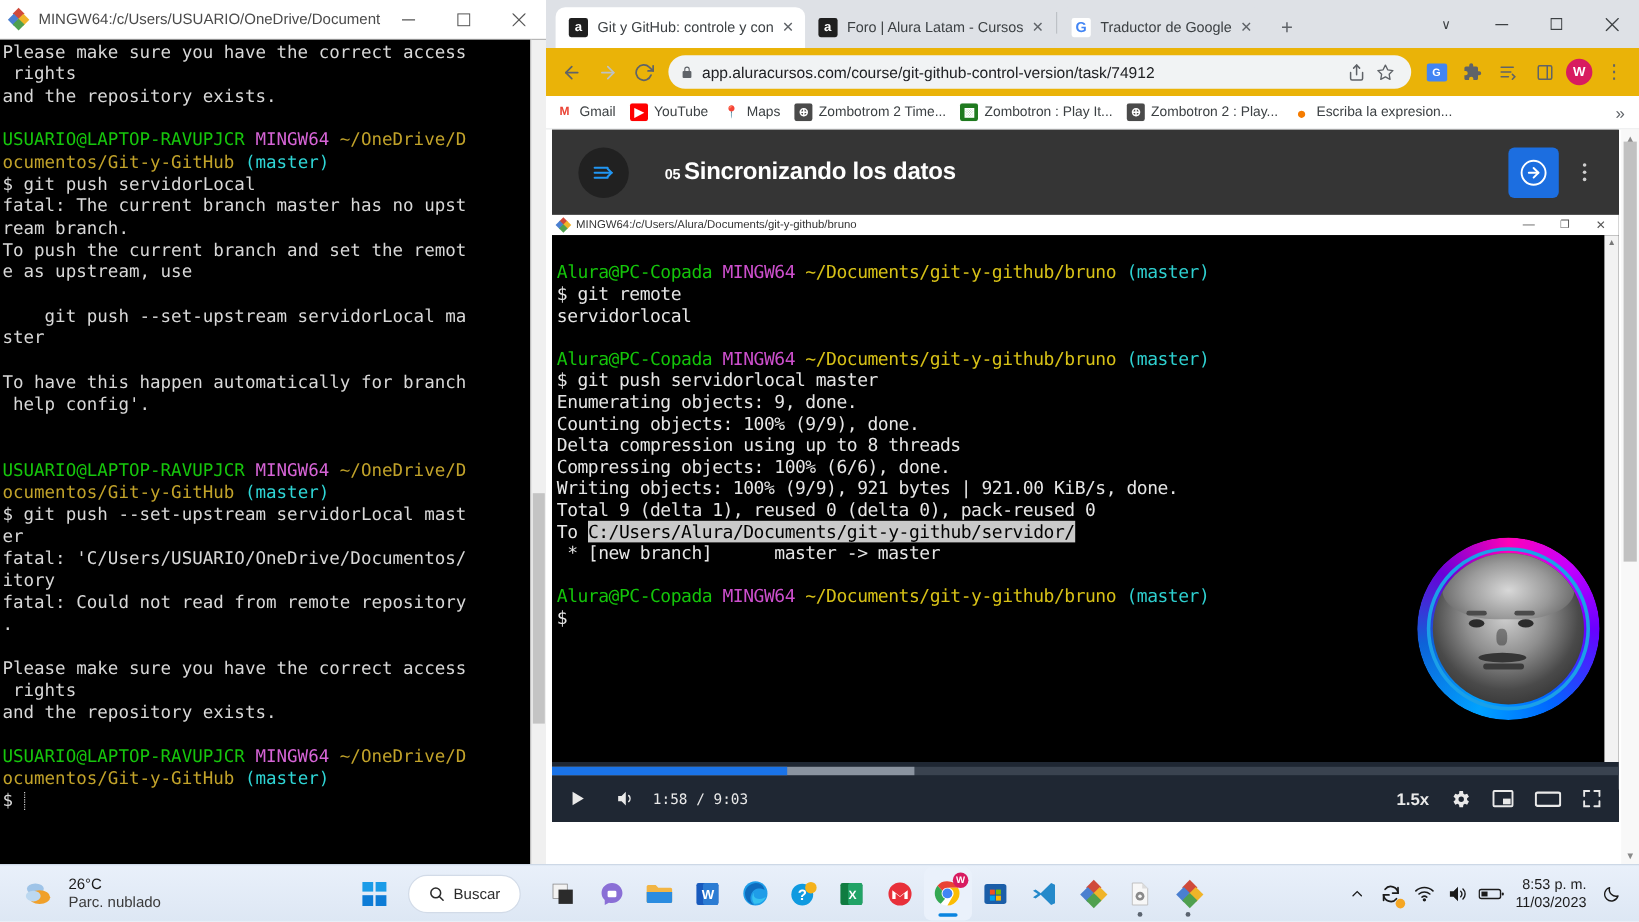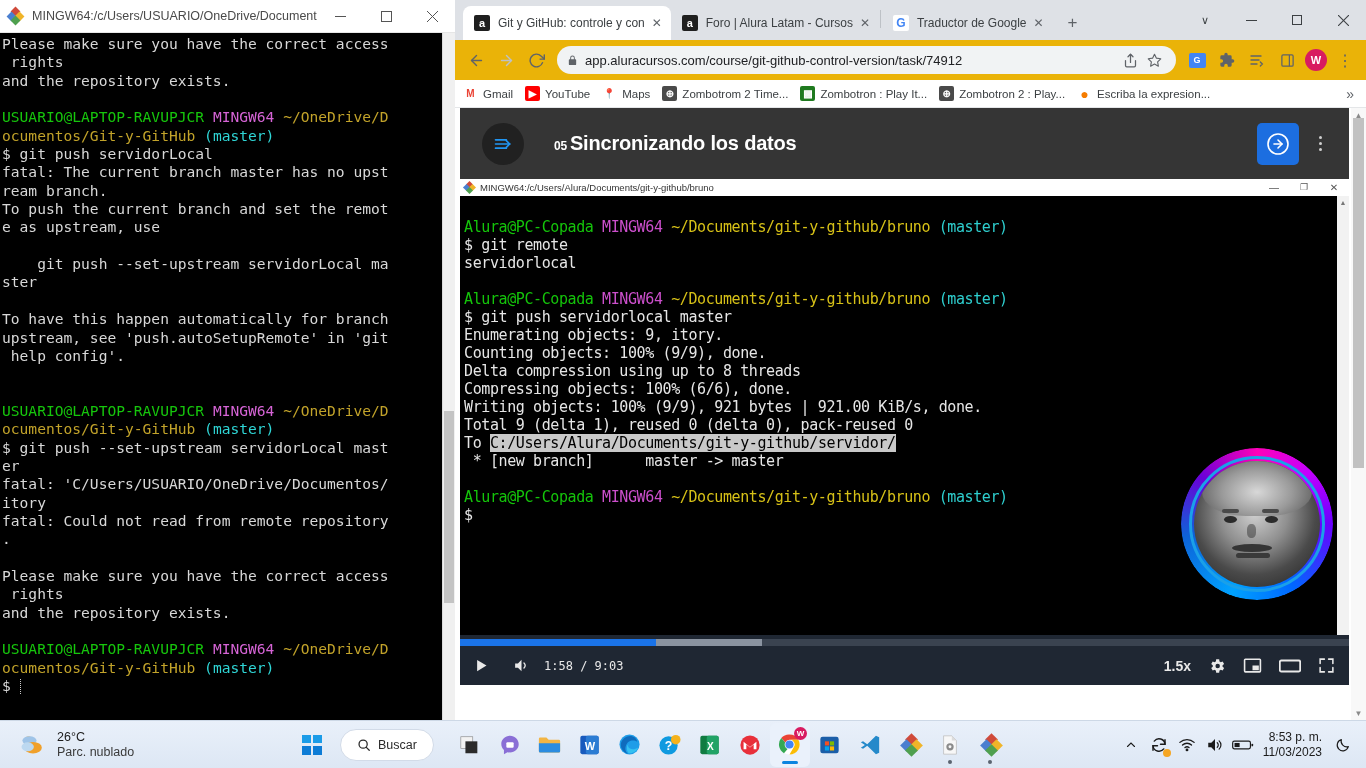--- a/index.html
+++ b/index.html
@@ -266,21 +266,20 @@
         <div class="term"><span class="t-white">$ git push servidorLocal</span></div>
         <div class="term"><span class="t-white">fatal: The current branch master has no upst</span></div>
         <div class="term"><span class="t-white">ream branch.</span></div>
         <div class="term"><span class="t-white">To push the current branch and set the remot</span></div>
         <div class="term"><span class="t-white">e as upstream, use</span></div>
         <div class="term"><span class="t-white"> </span></div>
         <div class="term"><span class="t-white">    git push --set-upstream servidorLocal ma</span></div>
         <div class="term"><span class="t-white">ster</span></div>
         <div class="term"><span class="t-white"> </span></div>
         <div class="term"><span class="t-white">To have this happen automatically for branch</span></div>
-        <div class="term"><span class="t-white">upstream, see 'push.autoSetupRemote' in 'git</span></div>
         <div class="term"><span class="t-white"> help config'.</span></div>
         <div class="term"><span class="t-white"> </span></div>
         <div class="term"><span class="t-white"> </span></div>
         <div class="term"><span class="t-green">USUARIO@LAPTOP-RAVUPJCR </span><span class="t-magenta">MINGW64 </span><span class="t-olive">~/OneDrive/D</span></div>
         <div class="term"><span class="t-olive">ocumentos/Git-y-GitHub </span><span class="t-cyan">(master)</span></div>
         <div class="term"><span class="t-white">$ git push --set-upstream servidorLocal mast</span></div>
         <div class="term"><span class="t-white">er</span></div>
         <div class="term"><span class="t-white">fatal: 'C/Users/USUARIO/OneDrive/Documentos/</span></div>
         <div class="term"><span class="t-white">itory</span></div>
         <div class="term"><span class="t-white">fatal: Could not read from remote repository</span></div>
@@ -489,21 +488,21 @@
 
       <div id="vid-inner-body">
         <div id="v-lines" style="padding:4px 0 0 4px;">
             <div class="vterm"><span class="v-white"> </span></div>
             <div class="vterm"><span class="v-green">Alura@PC-Copada </span><span class="v-magenta">MINGW64 </span><span class="v-yellow">~/Documents/git-y-github/bruno </span><span class="v-cyan">(master)</span></div>
             <div class="vterm"><span class="v-white">$ git remote</span></div>
             <div class="vterm"><span class="v-white">servidorlocal</span></div>
             <div class="vterm"><span class="v-white"> </span></div>
             <div class="vterm"><span class="v-green">Alura@PC-Copada </span><span class="v-magenta">MINGW64 </span><span class="v-yellow">~/Documents/git-y-github/bruno </span><span class="v-cyan">(master)</span></div>
             <div class="vterm"><span class="v-white">$ git push servidorlocal master</span></div>
-            <div class="vterm"><span class="v-white">Enumerating objects: 9, itory.</span></div>
+            <div class="vterm"><span class="v-white">Enumerating objects: 9, done.</span></div>
             <div class="vterm"><span class="v-white">Counting objects: 100% (9/9), done.</span></div>
             <div class="vterm"><span class="v-white">Delta compression using up to 8 threads</span></div>
             <div class="vterm"><span class="v-white">Compressing objects: 100% (6/6), done.</span></div>
             <div class="vterm"><span class="v-white">Writing objects: 100% (9/9), 921 bytes | 921.00 KiB/s, done.</span></div>
             <div class="vterm"><span class="v-white">Total 9 (delta 1), reused 0 (delta 0), pack-reused 0</span></div>
             <div class="vterm"><span class="v-white">To </span><span class="v-sel">C:/Users/Alura/Documents/git-y-github/servidor/</span></div>
             <div class="vterm"><span class="v-white"> * [new branch]      master -&gt; master</span></div>
             <div class="vterm"><span class="v-white"> </span></div>
             <div class="vterm"><span class="v-green">Alura@PC-Copada </span><span class="v-magenta">MINGW64 </span><span class="v-yellow">~/Documents/git-y-github/bruno </span><span class="v-cyan">(master)</span></div>
             <div class="vterm"><span class="v-white">$</span></div>

